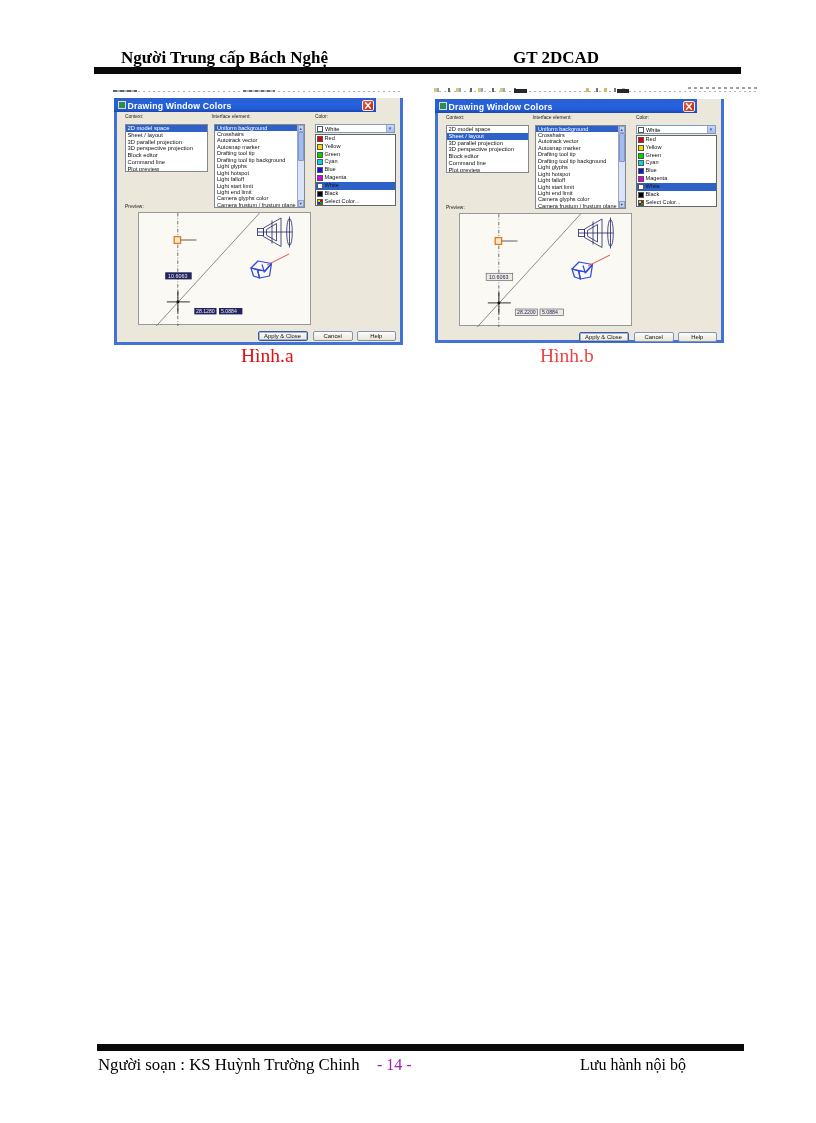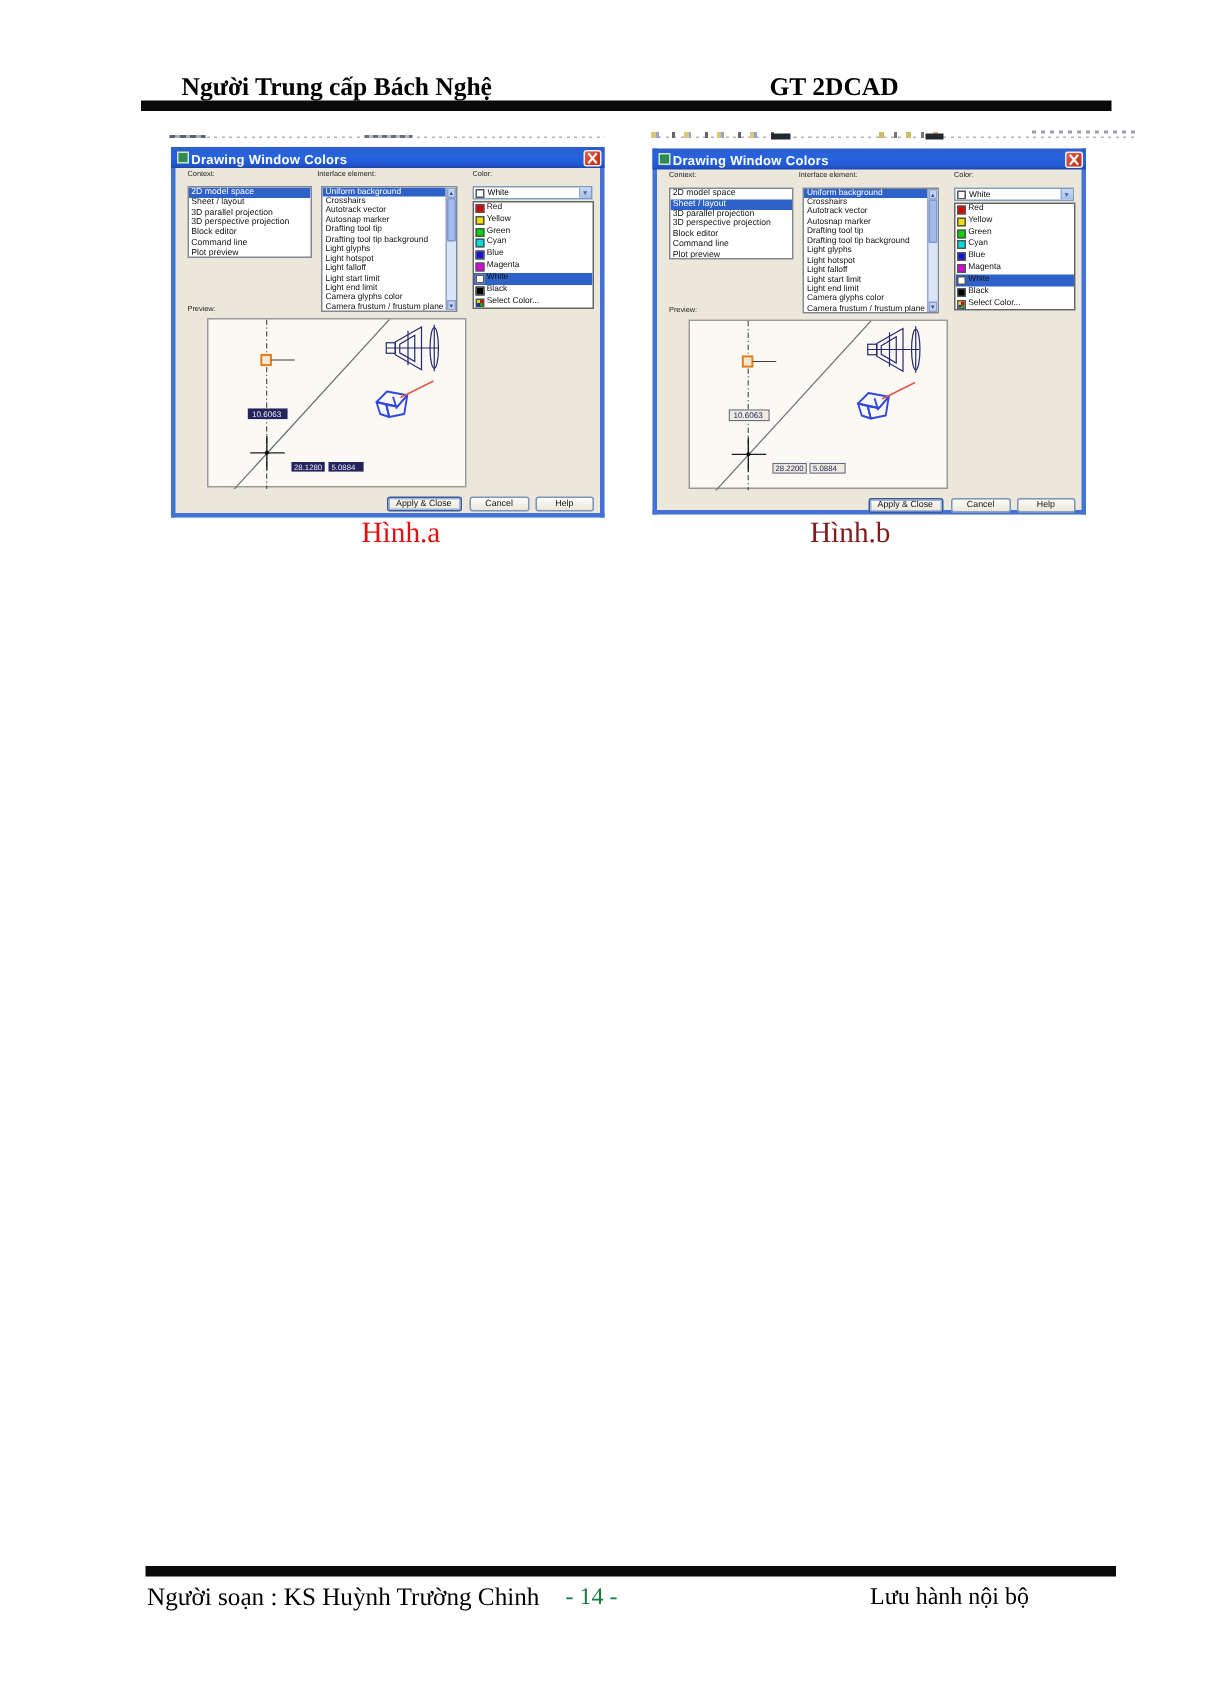--- a/index.html
+++ b/index.html
@@ -3,21 +3,21 @@
 <meta charset="utf-8">
 <style>
   html,body{margin:0;padding:0;}
   body{width:816px;height:1123px;background:#ffffff;position:relative;overflow:hidden;
        font-family:"Liberation Sans",sans-serif;}
   .abs{position:absolute;}
   .serif{font-family:"Liberation Serif",serif;}
   .dlg{position:absolute;width:289px;background:#EBE8DB;
        border-left:3px solid #4272D6;border-right:3px solid #4272D6;border-bottom:3px solid #4272D6;
        box-sizing:border-box;}
-  .tbar{position:absolute;left:-3px;top:0;width:289px;height:14px;
+  .tbar{position:absolute;left:-3px;top:0;width:262px;height:14px;
         background:linear-gradient(to bottom,#2E5ECC 0%,#2563E0 45%,#2259D4 80%,#1C46AE 100%);}
   .ticon{position:absolute;left:4px;top:3px;width:8px;height:8px;background:#2E8C50;
          border:1px solid #cfe0cf;box-sizing:border-box;}
   .ttext{position:absolute;left:13.5px;top:3px;font-size:8.7px;font-weight:bold;color:#fff;
          letter-spacing:0.2px;white-space:nowrap;}
   .xbtn{position:absolute;right:2.5px;top:1.5px;width:12px;height:11px;border-radius:2px;
         background:linear-gradient(135deg,#E8604A 0%,#D43C22 55%,#B82E18 100%);
         border:1px solid #F8ECE6;box-sizing:border-box;}
   .lbl{position:absolute;font-size:4.9px;color:#1a1a1a;white-space:nowrap;}
   .lbox{position:absolute;background:#fff;border:1px solid #828790;box-sizing:border-box;overflow:hidden;}
@@ -355,21 +355,21 @@
 
 <div class="btn" style="left:140.5px;top:232.5px;width:50px;border:1px solid #3C5A9C;box-shadow:0 0 0 1px #9EB6DC inset;">Apply &amp; Close</div>
 
 <div class="btn" style="left:196px;top:232.5px;width:39.5px;">Cancel</div>
 
 <div class="btn" style="left:240px;top:232.5px;width:38.5px;">Help</div>
 </div>
 
 <div class="abs serif" style="left:241px;top:344.5px;font-size:19.5px;color:#E41010;">Hình.a</div>
 
-<div class="abs serif" style="left:540px;top:344.5px;font-size:19.5px;color:#7f1d1d;">Hình.b</div>
+<div class="abs serif" style="left:540px;top:344.5px;font-size:19.5px;color:#ef4444;">Hình.b</div>
 
 <div class="abs" style="left:97px;top:1044px;width:647px;height:7px;background:#0a0a0a;"></div>
 
 <div class="abs serif" style="left:98px;top:1055px;font-size:16.8px;color:#000;">Người soạn : KS Huỳnh Trường Chinh</div>
 
-<div class="abs serif" style="left:377px;top:1055.5px;font-size:16px;color:#15803d;">- 14 -</div>
+<div class="abs serif" style="left:377px;top:1055.5px;font-size:16px;color:#a21caf;">- 14 -</div>
 
 <div class="abs serif" style="left:580px;top:1055.5px;font-size:16px;color:#000;">Lưu hành nội bộ</div>
 
 </body></html>

